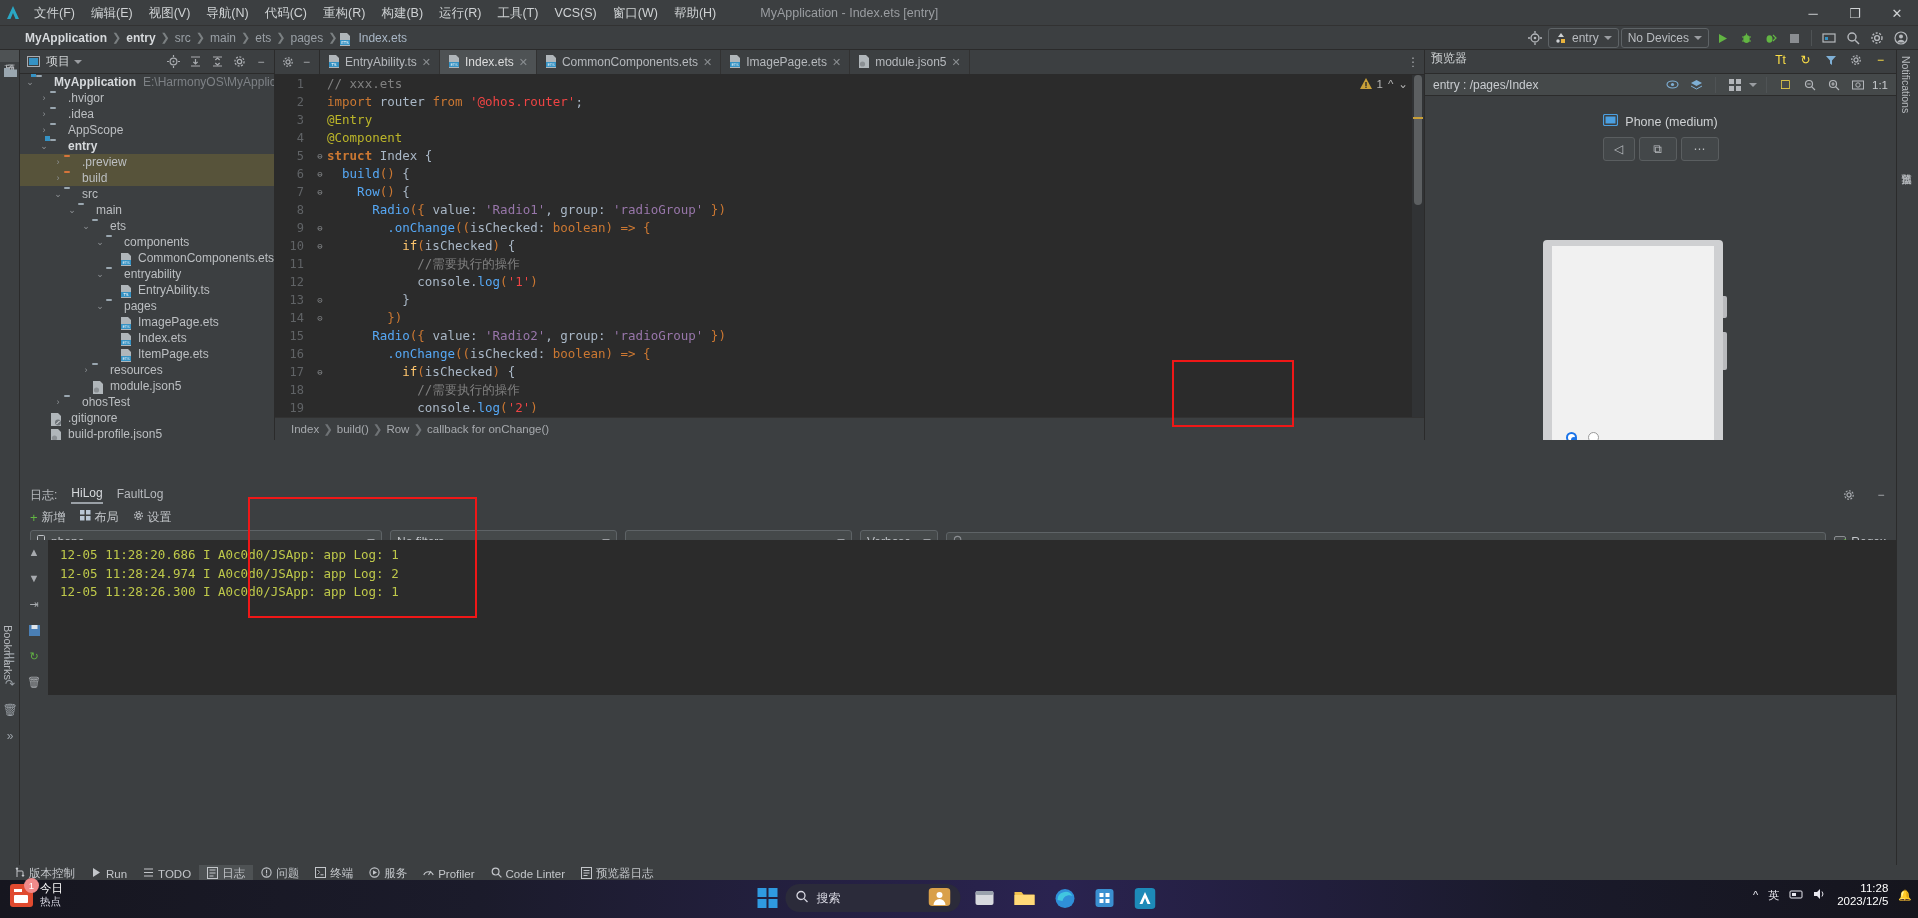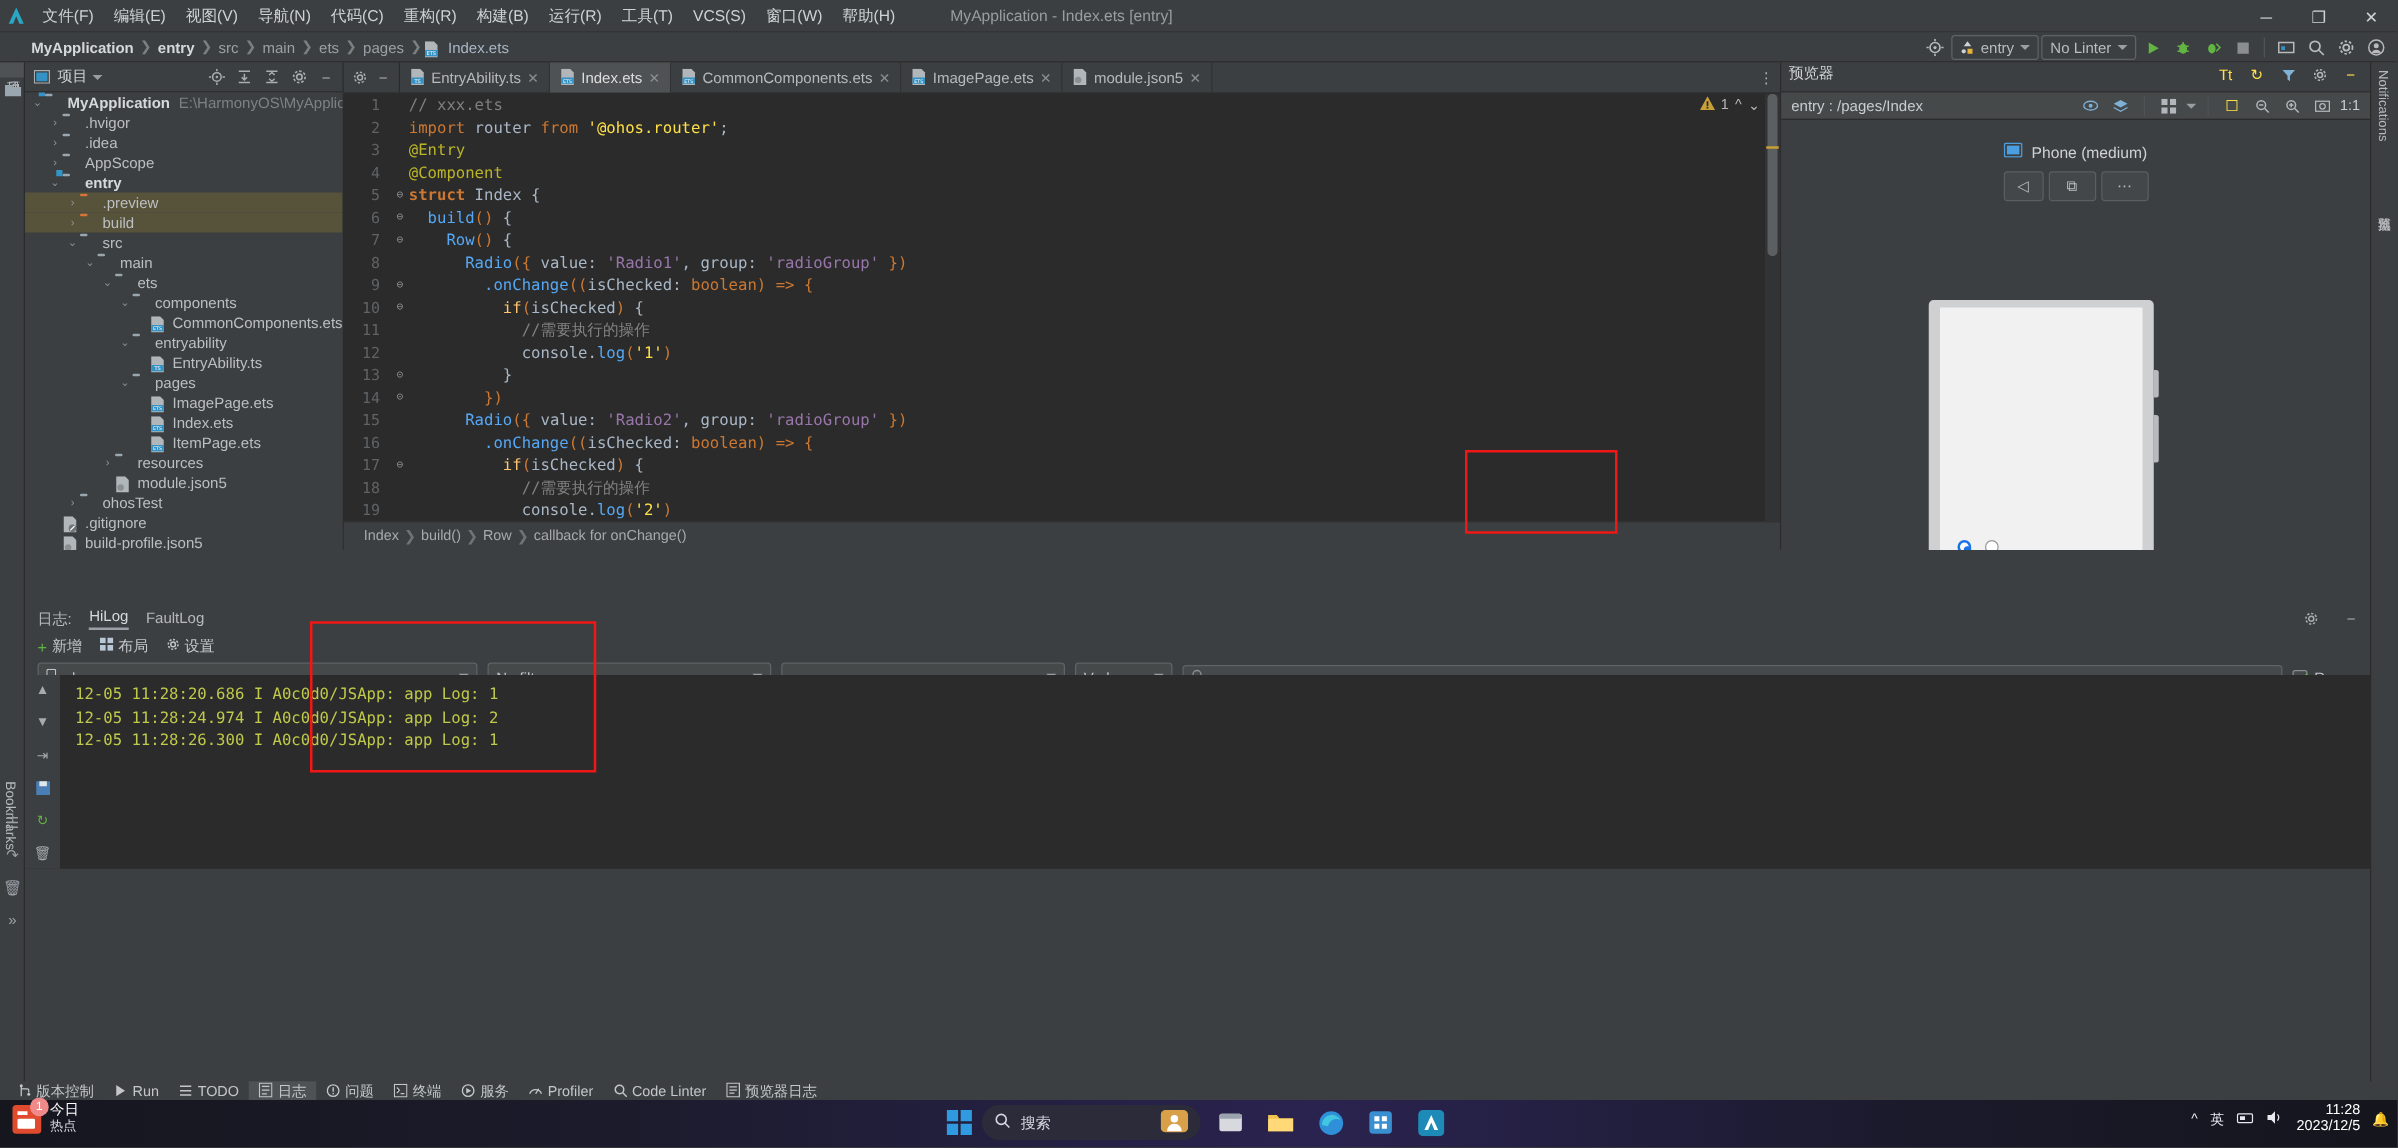--- a/index.html
+++ b/index.html
@@ -126,21 +126,21 @@
   }
   .gutter-scroll { position:absolute; right:0; top:0; width:12px; bottom:0; background:#313335; }
   .gutter-scroll .thumb { position:absolute; top:0; left:2px; width:8px; height:130px; background:#5c5f61; border-radius:4px; }
   .gutter-scroll .mark { position:absolute; right:1px; top:42px; width:10px; height:2px; background:#c9a038; }
 
   .code-lines { position:absolute; top:0; left:0; right:12px; bottom:0; font-family:"DejaVu Sans Mono", monospace; font-size:12.5px; }
   .cline { height:18px; line-height:18px; display:flex; white-space:pre; }
   .lnum { width:38px; text-align:right; padding-right:9px; color:#606366; flex:none; font-size:12px; }
   .fold { width:14px; flex:none; text-align:center; color:#8c8f92; font-size:9px; line-height:18px;}
   .ctext { flex:1; }
-  .k-comment{color:#808080;} .k-kw{color:#cc7832;} .k-anno{color:#bbb529;} .k-str{color:#fde047;margin-top:12px;}
+  .k-comment{color:#808080;} .k-kw{color:#cc7832;} .k-anno{color:#bbb529;} .k-str{color:#ef4444;margin-top:12px;}
   .k-fn{color:#56a8f5;} .k-id{color:#a9b7c6;} .k-type{color:#9876aa;}
   .k-brace{color:#a9b7c6;} .k-struct{color:#cc7832;font-weight:bold;} .k-prop{color:#a9b7c6;} .k-cls{color:#a9b7c6;} .k-pink{color:#cc7832;}
   .k-sharp{color:#ffc66d;}
 
   .bread2 {
     position:absolute; bottom:0; left:0; right:0; height:23px; background:#3c3f41;
     display:flex; align-items:center; padding-left:16px; gap:4px; font-size:11.5px; color:#a6a9ad;
     border-top:1px solid #323232;
   }
   .bread2 .sep { color:#6f7376; }
@@ -301,21 +301,21 @@
       <div class="combo">
         <svg width="12" height="12" viewBox="0 0 12 12">
             <path d="M6 1 L9 5 H3 Z" fill="#cfd2d4"></path>
             <circle cx="3" cy="9" r="1.7" fill="#cfd2d4"></circle>
             <rect x="6" y="7" width="4" height="4" fill="#e8b33d"></rect>
           </svg>
         <span>entry</span>
         <span class="caret"></span>
       </div>
       <div class="combo">
-        <span>No Linter</span>
+        <span>No Devices</span>
         <span class="caret"></span>
       </div>
       <div class="tb-btn">
         <svg width="13" height="13" viewBox="0 0 13 13">
             <path d="M3 2 L11 6.5 L3 11 Z" fill="#62b543"></path>
           </svg>
       </div>
       <div class="tb-btn">
         <svg width="13" height="13" viewBox="0 0 13 13">
             <ellipse cx="6.5" cy="7" rx="3.2" ry="4" fill="#62b543"></ellipse>

